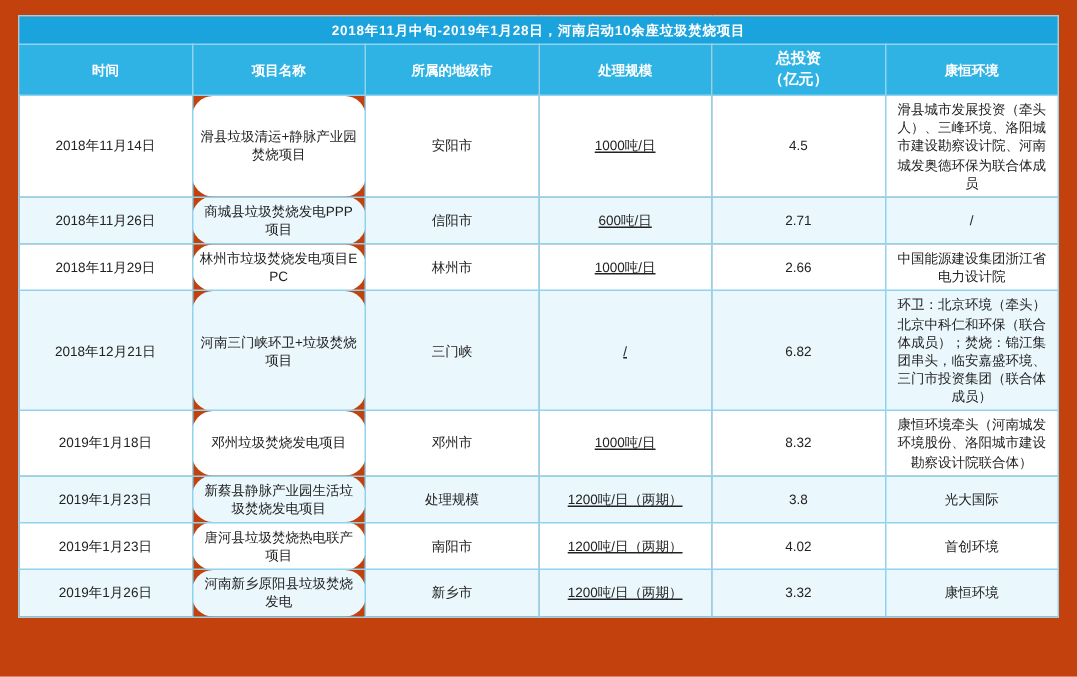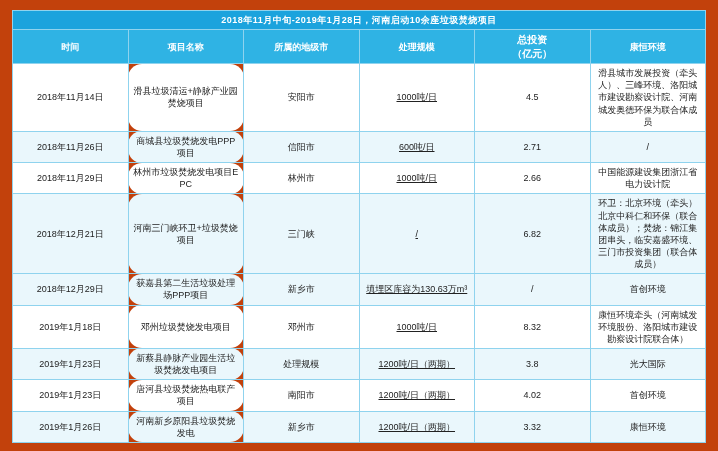--- a/index.html
+++ b/index.html
@@ -120,28 +120,20 @@
       <tr class="row-alt">
         <td class="c-time">2018年12月21日</td>
         <td class="c-name name-cell">河南三门峡环卫+垃圾焚烧项目</td>
         <td class="c-city">三门峡</td>
         <td class="c-scale">/</td>
         <td class="c-invest">6.82</td>
         <td class="c-company small-note">环卫：北京环境（牵头）北京中科仁和环保（联合体成员）；焚烧：锦江集团串头，临安嘉盛环境、三门市投资集团（联合体成员）</td>
       </tr>
 
 
-      <tr class="row-alt">
-        <td class="c-time">2018年12月29日</td>
-        <td class="c-name name-cell">获嘉县第二生活垃圾处理场PPP项目</td>
-        <td class="c-city">新乡市</td>
-        <td class="c-scale">填埋区库容为130.63万m³</td>
-        <td class="c-invest">/</td>
-        <td class="c-company">首创环境</td>
-      </tr>
 
       <tr class="row-white">
         <td class="c-time">2019年1月18日</td>
         <td class="c-name name-cell">邓州垃圾焚烧发电项目</td>
         <td class="c-city">邓州市</td>
         <td class="c-scale">1000吨/日</td>
         <td class="c-invest">8.32</td>
         <td class="c-company">康恒环境牵头（河南城发环境股份、洛阳城市建设勘察设计院联合体）</td>
       </tr>
 

